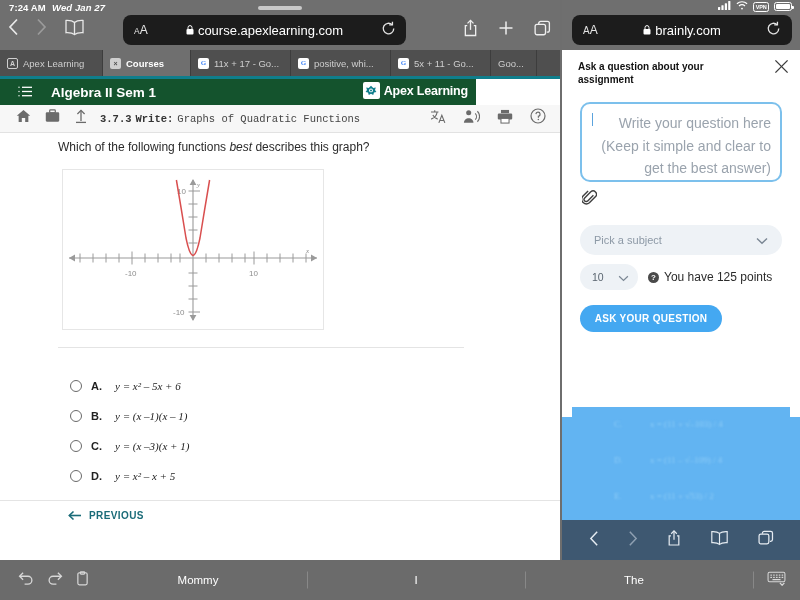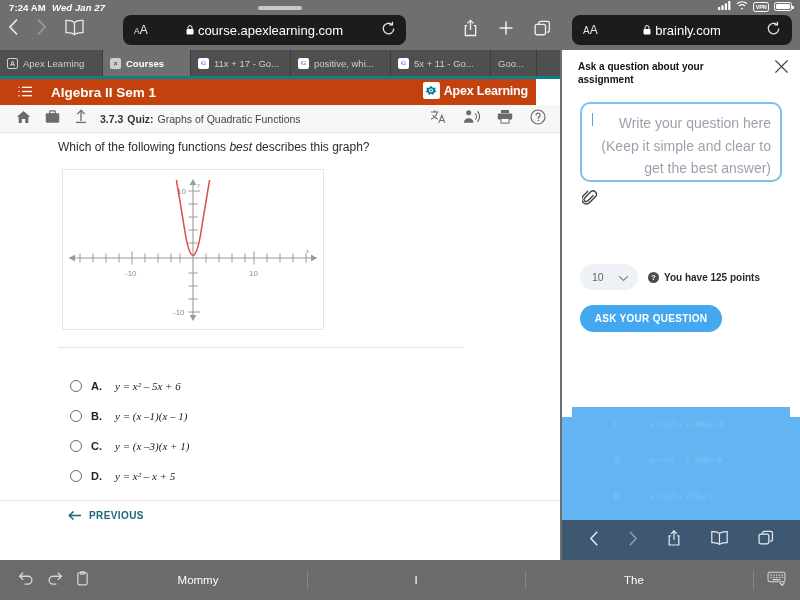--- a/index.html
+++ b/index.html
@@ -45,32 +45,32 @@
       font-size: 9.5px; color: #cfcfcf; border-right: 1px solid #3d3d3d; white-space: nowrap; overflow: hidden; }
   .tab.active { background: #6f6f6f; color: #fff; font-weight: bold; }
   .tab .favicon { width: 11px; height: 11px; flex: 0 0 11px; border-radius: 2px;
       display: flex; align-items: center; justify-content: center; font-size: 7px; font-weight: bold; }
   .fav-apex { border: 1px solid #cfcfcf; color: #cfcfcf; }
   .fav-x { background: #cfcfcf; color: #4f4f4f; }
   .fav-g { background: #fff; border-radius: 50%; color: #4285f4; font-size: 8px; font-family: "Liberation Serif", serif; }
   .tabstrip-underline { position: absolute; top: 76px; left: 0; width: 560px; height: 3px; background: #0f7e8c; }
 
   
-  .apex-head { position: absolute; top: 79px; left: 0; width: 536px; height: 26px; background: #c2410c;
+  .apex-head { position: absolute; top: 79px; left: 0; width: 476px; height: 26px; background: #14532d;
       display: flex; align-items: center; color: #fff; }
   .apex-menu { margin-left: 18px; font-size: 13px; line-height: 1; letter-spacing: -1px; }
   .apex-title { margin-left: 18px; font-size: 13.5px; font-weight: bold; }
   .apex-logo { position: absolute; right: 8px; top: 3px; display: flex; align-items: center; gap: 4px; }
   .apex-logo-mark { width: 17px; height: 17px; background: #fff; border-radius: 2px; color: #0f7e8c;
       font-size: 12px; display: flex; align-items: center; justify-content: center; }
   .apex-logo-text { font-size: 12.5px; font-weight: bold; letter-spacing: -.2px; }
 
   
   .apex-sub { position: absolute; top: 105px; left: 0; width: 560px; height: 28px; background: #f7f7f7;
-      border-bottom: 1px solid #e2e2e2; display: flex; align-items: center; color: #6b6b6b; }
+      border-bottom: 1px solid #e2e2e2; display: flex; align-items: center; color: #6b6b6b; font-family: Liberation Mono, monospace; }
   .sub-left { display: flex; align-items: center; gap: 14px; margin-left: 16px; }
   .crumb { margin-left: 12px; font-size: 10.5px; color: #333; display: flex; gap: 4px; align-items: baseline; }
   .crumb .num { font-weight: bold; }
   .crumb .kind { font-weight: bold; }
   .crumb .name { color: #444; }
   .sub-right { position: absolute; right: 14px; display: flex; align-items: center; gap: 17px; color: #6b6b6b; }
 
   
   .content { position: absolute; top: 133px; left: 0; width: 560px; height: 397px; background: #fff; }
   .question { position: absolute; left: 58px; top: 7px; font-size: 12px; color: #2b2b2b; }
@@ -115,21 +115,21 @@
       border-radius: 16px; display: flex; align-items: center; }
   .subject-sel .lab { margin-left: 14px; font-size: 11px; color: #8d99a6; }
   .subject-sel .chev { position: absolute; right: 14px; color: #7b8794; }
   .pts-row { position: absolute; left: 18px; top: 214px; width: 210px; height: 26px; display: flex; align-items: center; }
   .pts-sel { width: 58px; height: 26px; background: #eef2f6; border-radius: 14px; display: flex; align-items: center; position: relative; }
   .pts-sel .v { margin-left: 12px; font-size: 10.5px; color: #5a6570; }
   .pts-sel .chev { position: absolute; right: 9px; color: #7b8794; }
   .pts-info { margin-left: 10px; display: flex; align-items: center; gap: 5px; }
   .qmark { width: 11px; height: 11px; border-radius: 50%; background: #4a4a4a; color: #fff;
       font-size: 8px; font-weight: bold; display: flex; align-items: center; justify-content: center; }
-  .pts-text { font-size: 10px; font-weight: bold; color: #2b2b2b; }
+  .pts-text { font-size: 12px; font-weight: normal; color: #2b2b2b; }
   .ask-btn { position: absolute; left: 18px; top: 255px; width: 142px; height: 27px; background: #44a8f1;
       border-radius: 14px; color: #fff; font-size: 10px; font-weight: bold; letter-spacing: .3px;
       display: flex; align-items: center; justify-content: center; }
 
   .blur-overlay { position: absolute; left: 0; top: 357px; width: 238px; height: 123px; background: #62b4f2; overflow: hidden; }
   .blur-overlay .bx { position: absolute; color: #8fcdf7; filter: blur(1.1px); font-family: "Liberation Serif", serif; font-size: 9px; }
   .ov-corner-l { position: absolute; left: 0; top: 0; width: 10px; height: 10px; background: #fff; }
   .ov-corner-r { position: absolute; right: 0; top: 0; width: 10px; height: 10px; background: #fff; }
 
   .safari-bot-r { position: absolute; top: 520px; left: 0; width: 238px; height: 40px; background: #3e5871; }
@@ -282,21 +282,21 @@
         <span>
           <svg width="14" height="15" viewBox="0 0 14 15" fill="none" stroke="#6b6b6b" stroke-width="1.3">
             <line x1="7" y1="1.5" x2="7" y2="12"></line>
               <polyline points="3.4,5 7,1.4 10.6,5"></polyline>
               <line x1="2" y1="13.4" x2="12" y2="13.4"></line>
           </svg>
         </span>
       </span>
       <span class="crumb">
         <span class="num">3.7.3</span>
-        <span class="kind">Quiz:</span>
+        <span class="kind">Write:</span>
         <span class="name">Graphs of Quadratic Functions</span>
       </span>
       <span class="sub-right">
         <span>
           <svg width="16" height="15" viewBox="0 0 17 16" fill="none" stroke="#6b6b6b" stroke-width="1.2">
             <path d="M1 3.2h8M5 1.2v2M7.6 3.2c-.6 4-3 6.4-6.4 7.6M3 6.4c1.2 2.4 3.2 3.8 5.2 4.4"></path>
             <path d="M9.4 14.8 12.6 6.6l3.2 8.2M10.6 12.2h4" stroke-width="1.2"></path>
           </svg>
         </span>
         <span>
@@ -450,20 +450,28 @@
         <span class="caret"></span>
         <div class="ph">Write your question here (Keep it simple and clear to get the best answer)</div>
       </div>
 
       <span class="clip">
         <svg width="15" height="16" viewBox="0 0 15 16" fill="none" stroke="currentColor" stroke-width="1.4">
           <path d="M11.4 5.2 5.7 10.9a2.1 2.1 0 0 1-3-3l6.1-6.1a3.4 3.4 0 0 1 4.8 4.8l-6.2 6.2a4.7 4.7 0 0 1-6.6-6.6l5.3-5.3"></path>
         </svg>
       </span>
 
+      <div class="subject-sel">
+        <span class="lab">Pick a subject</span>
+        <span class="chev">
+          <svg width="12" height="8" viewBox="0 0 12 8" fill="none" stroke="currentColor" stroke-width="1.4">
+              <polyline points="1,1.5 6,6.2 11,1.5"></polyline>
+            </svg>
+        </span>
+      </div>
 
       <div class="pts-row">
         <div class="pts-sel">
           <span class="v">10</span>
           <span class="chev">
             <svg width="11" height="7" viewBox="0 0 12 8" fill="none" stroke="currentColor" stroke-width="1.4">
                 <polyline points="1,1.5 6,6.2 11,1.5"></polyline>
               </svg>
           </span>
         </div>

